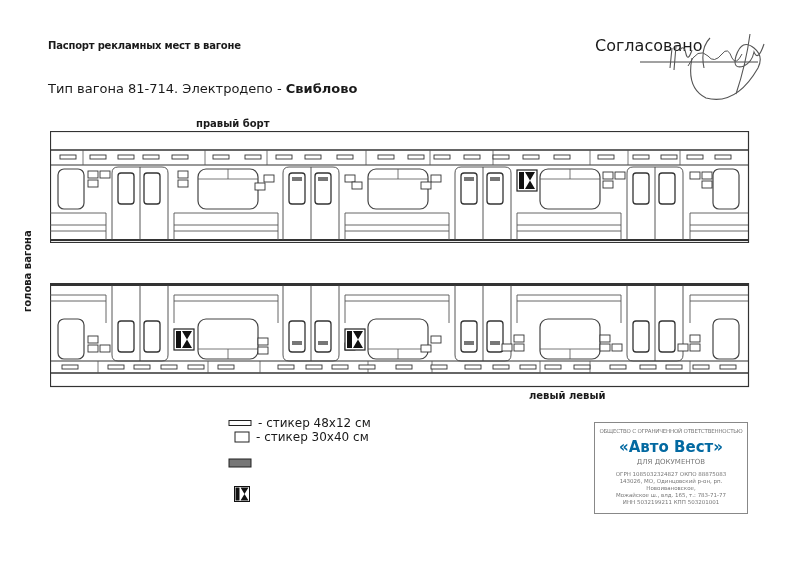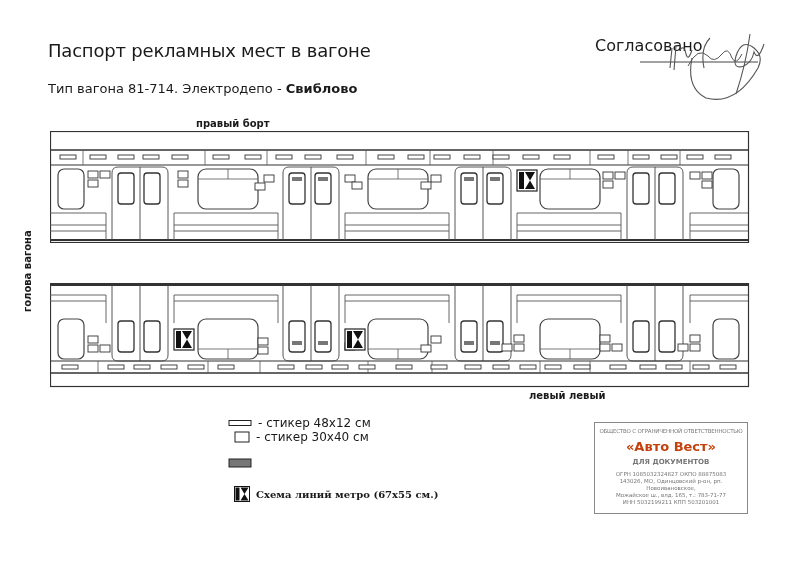--- a/index.html
+++ b/index.html
@@ -1,32 +1,32 @@
 <!DOCTYPE html>
 <html><head>
 <meta charset="utf-8">
 <style>
   html,body{margin:0;padding:0;background:#fff;}
   body{width:800px;height:566px;position:relative;overflow:hidden;font-family:"DejaVu Sans","Liberation Sans",sans-serif;color:#1a1a1a;}
-  .title{position:absolute;left:48px;top:40px;font-size:18px;font-weight:normal;letter-spacing:-0.2px;}
+  .title{position:absolute;left:48px;top:40px;font-size:10px;font-weight:bold;letter-spacing:-0.2px;}
   .subtitle{position:absolute;left:48px;top:81px;font-size:13px;}
   .subtitle b{font-weight:bold;}
   .approved{position:absolute;left:595px;top:36px;font-size:16px;}
   .sig{position:absolute;left:640px;top:18px;width:140px;height:90px;}
   .side-label{position:absolute;font-size:10px;font-weight:bold;text-align:center;}
   .head-label{position:absolute;left:22px;top:240px;font-size:10px;font-weight:bold;transform:rotate(-90deg);transform-origin:left top;white-space:nowrap;}
   svg.car{position:absolute;}
   .legend{position:absolute;left:228px;top:400px;}
   .leg-row{position:absolute;left:0;white-space:nowrap;font-size:12px;display:flex;align-items:center;}
   .leg-row.serif{font-family:"DejaVu Serif","Liberation Serif",serif;font-weight:bold;font-size:10px;}
   .leg-sym{display:inline-block;margin-right:6px;}
   .stamp{position:absolute;left:594px;top:422px;width:152px;height:90px;border:1px solid #888;color:#777;text-align:center;font-size:6px;line-height:8px;}
   .stamp .s1{margin-top:4px;font-size:5.5px;letter-spacing:-0.2px;}
-  .stamp .s2{font-size:13px;font-weight:bold;line-height:20px;margin-top:2px;color:#c2410c;}
-  .stamp .s3{font-size:7px;line-height:10px;font-weight:bold;}
+  .stamp .s2{font-size:15px;font-weight:bold;line-height:20px;margin-top:2px;color:#0369a1;}
+  .stamp .s3{font-size:7px;line-height:10px;}
   .stamp .s4{font-size:5.5px;line-height:7px;margin-top:4px;}
 </style>
 </head>
 <body>
 
 <div class="title">Паспорт рекламных мест в вагоне</div>
 <div class="subtitle"><span>Тип вагона  81-714.   Электродепо  - </span><b>Свиблово</b></div>
 
 <div class="approved">Согласовано</div>
 <svg class="sig" viewBox="0 0 140 90">
@@ -321,21 +321,20 @@
     <svg class="leg-sym" width="24" height="10">
         <rect x="1" y="1" width="22" height="8" fill="#777" stroke="#222" stroke-width="1"></rect>
       </svg>
   </div>
   <div class="leg-row serif" style="top:86px;left:6px;">
     <svg class="leg-sym" width="16" height="16">
         <rect x="0.5" y="0.5" width="15" height="15" fill="#fff" stroke="#111"></rect>
         <rect x="1.5" y="1.5" width="4" height="13" fill="#111"></rect>
         <path d="M6.5 1.5 H14.5 L10.5 8 L14.5 14.5 H6.5 L10.5 8 Z" fill="#111"></path>
       </svg>
-    <span>Схема линий метро (67х55 см.)</span>
   </div>
 </div>
 
 <div class="stamp">
   <div class="s1">ОБЩЕСТВО С ОГРАНИЧЕННОЙ ОТВЕТСТВЕННОСТЬЮ</div>
   <div class="s2">«Авто Вест»</div>
   <div class="s3">ДЛЯ ДОКУМЕНТОВ</div>
   <div class="s4">
     <div>ОГРН 1085032324827 ОКПО 88875083</div>
     <div>143026, МО, Одинцовский р-он, рп. Новоивановское,</div>

